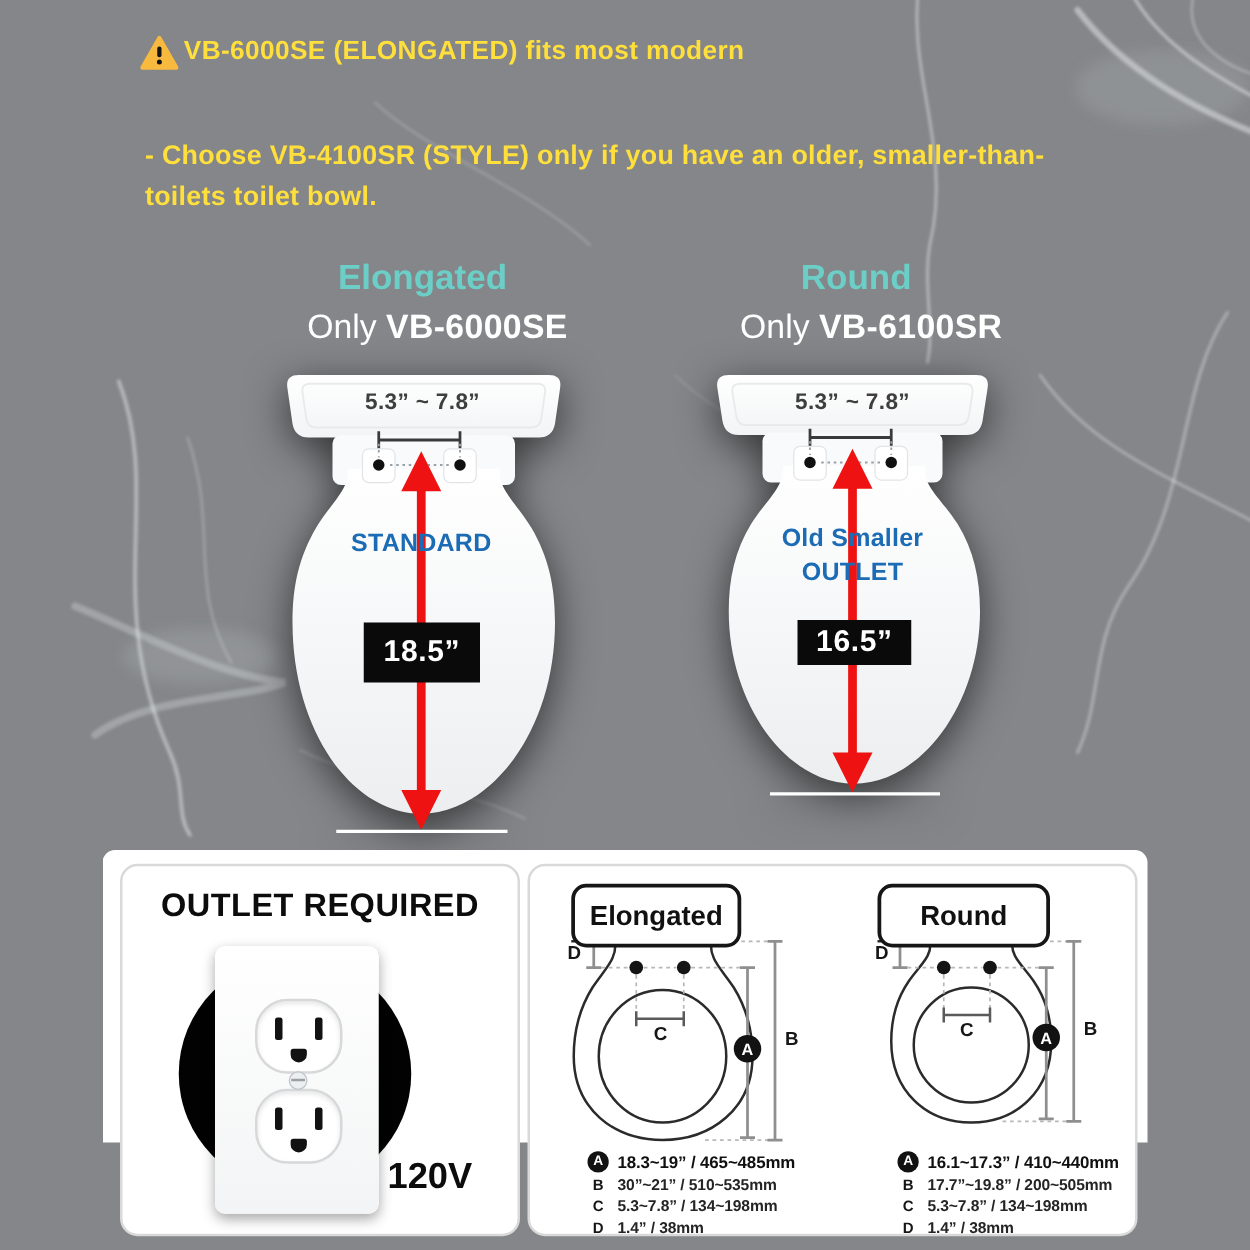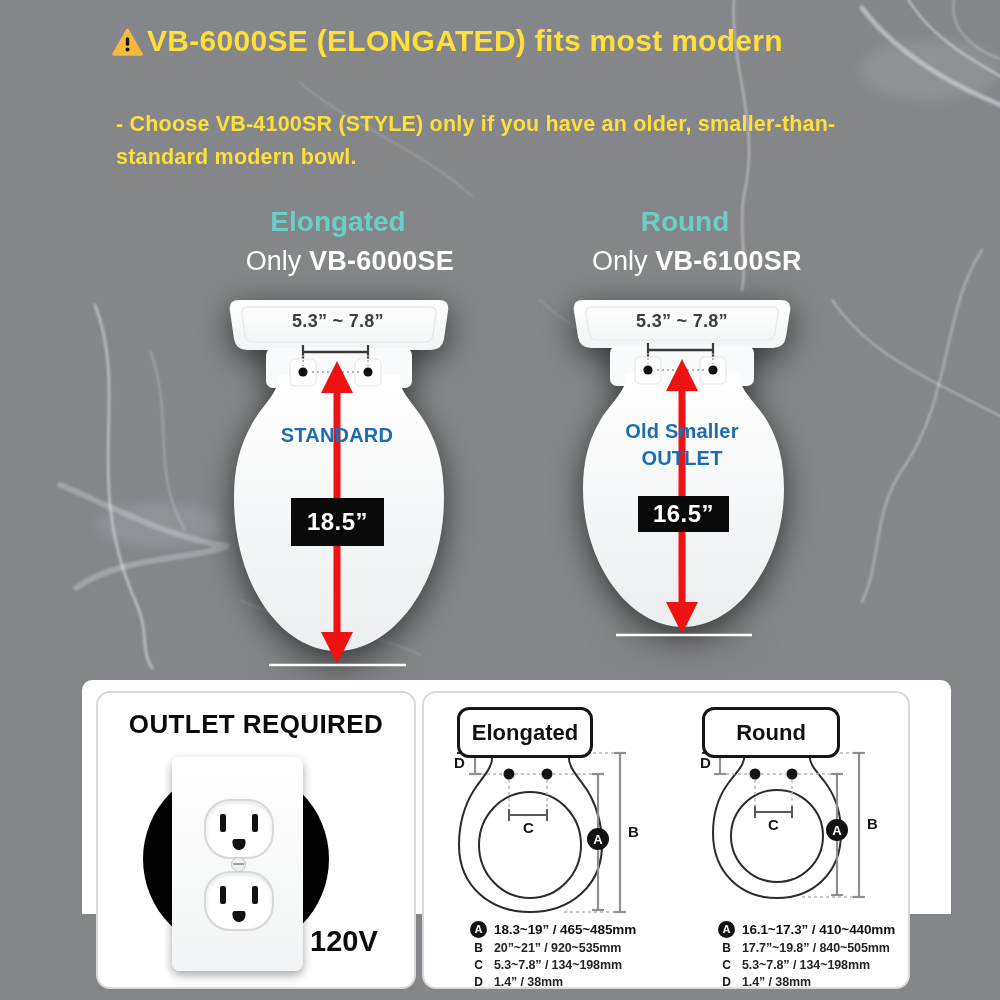--- a/index.html
+++ b/index.html
@@ -6,21 +6,21 @@
   .stage{position:relative;width:1000px;height:1000px;overflow:hidden;
          background:#070708;font-family:"Liberation Sans",sans-serif;}
   .abs{position:absolute;}
   .ctr{text-align:center;}
 
   
   #marble{position:absolute;left:0;top:0;z-index:0;}
 
   
   .title-wrap{left:112px;top:22px;width:800px;z-index:3;color:var(--yellow);
-              font-weight:800;font-size:30px;line-height:38px;letter-spacing:.3px;}
+              font-weight:800;font-size:21px;line-height:38px;letter-spacing:.3px;}
   .title-line{display:flex;align-items:center;gap:4px;}
   .warn-svg{flex:0 0 auto;margin-top:2px;}
   .subtitle-wrap{left:116px;top:108px;width:800px;z-index:3;color:var(--yellow);
                  font-weight:700;font-size:21.5px;line-height:33px;letter-spacing:.2px;}
 
   
   .style-head{top:206px;width:220px;z-index:3;color:var(--teal);
               font-weight:800;font-size:28px;}
   .model-line{top:246px;width:260px;z-index:3;color:#fff;font-size:27px;}
   .model-line .only{font-weight:400;margin-left:24px;}
@@ -31,21 +31,21 @@
   .width-label{top:311px;width:156px;z-index:2;color:#3e3e3e;
                font-weight:600;font-size:18px;letter-spacing:.3px;}
   .fit-label{z-index:2;color:var(--blue);font-weight:700;font-size:20px;
              line-height:27px;letter-spacing:.2px;}
   .len-box{z-index:2;background:var(--box-bg);color:#fff;display:flex;
            align-items:center;justify-content:center;font-weight:800;font-size:24px;
            letter-spacing:.5px;}
 
   
   .bottom-strip{left:82px;top:680px;width:836px;height:234px;z-index:2;
-                background:#fff;border-radius:10px 10px 0 0;padding-left:33px;}
+                background:#fff;border-radius:10px 10px 0 0;}
   .card{position:absolute;background:#fff;border:2px solid var(--card-border);
         border-radius:14px;}
   #outlet-card{left:14px;top:11px;width:316px;height:294px;}
   #spec-card{left:340px;top:11px;width:484px;height:294px;}
 
   .outlet-title{left:0;top:16px;width:100%;color:#0c0c0c;
                 font-weight:800;font-size:26px;letter-spacing:.4px;}
   .outlet-circle{left:45px;top:73px;width:186px;height:186px;border-radius:50%;
                  background:#020202;}
   .outlet-plate{left:74px;top:64px;width:131px;height:214px;border-radius:8px;
@@ -145,21 +145,21 @@
       <svg class="warn-svg" width="31" height="29" viewBox="0 0 31 29">
         <path d="M15.5 2.5 L29 26 H2 Z" fill="#f7ba3e" stroke="#f7ba3e" stroke-width="3.5" stroke-linejoin="round"></path>
         <rect x="13.8" y="9.2" width="3.4" height="8.6" rx="1.6" fill="#151515"></rect>
         <circle cx="15.5" cy="21.6" r="2" fill="#151515"></circle>
       </svg>
       <span>VB-6000SE (ELONGATED) fits most modern</span>
     </div>
   </div>
   <div class="abs subtitle-wrap">
     <div>- Choose VB-4100SR (STYLE) only if you have an older, smaller-than-</div>
-    <div>standard modern bowl.</div>
+    <div>toilets toilet bowl.</div>
   </div>
 
   <div class="abs ctr style-head" style="left:228px;">Elongated</div>
   <div class="abs ctr model-line" style="left:208px;">
     <span class="only">Only </span><span class="model">VB-6000SE</span>
   </div>
   <div class="abs ctr style-head" style="left:575px;">Round</div>
   <div class="abs ctr model-line" style="left:555px;">
     <span class="only">Only </span><span class="model">VB-6100SR</span>
   </div>
@@ -351,40 +351,40 @@
       <span class="dim-letter" style="left:443px;top:122px;">B</span>
       <span class="a-badge" style="left:402px;top:126px;">A</span>
 
       <div class="spec-table" style="left:46px;">
         <div class="spec-row hl">
           <span class="row-badge">A</span>
           <span class="row-val">18.3~19” / 465~485mm</span>
         </div>
         <div class="spec-row">
           <span class="row-key">B</span>
-          <span class="row-val">20”~21” / 920~535mm</span>
+          <span class="row-val">30”~21” / 510~535mm</span>
         </div>
         <div class="spec-row">
           <span class="row-key">C</span>
           <span class="row-val">5.3~7.8” / 134~198mm</span>
         </div>
         <div class="spec-row">
           <span class="row-key">D</span>
           <span class="row-val">1.4” / 38mm</span>
         </div>
       </div>
 
       <div class="spec-table" style="left:294px;">
         <div class="spec-row hl">
           <span class="row-badge">A</span>
           <span class="row-val">16.1~17.3” / 410~440mm</span>
         </div>
         <div class="spec-row">
           <span class="row-key">B</span>
-          <span class="row-val">17.7”~19.8” / 840~505mm</span>
+          <span class="row-val">17.7”~19.8” / 200~505mm</span>
         </div>
         <div class="spec-row">
           <span class="row-key">C</span>
           <span class="row-val">5.3~7.8” / 134~198mm</span>
         </div>
         <div class="spec-row">
           <span class="row-key">D</span>
           <span class="row-val">1.4” / 38mm</span>
         </div>
       </div>

